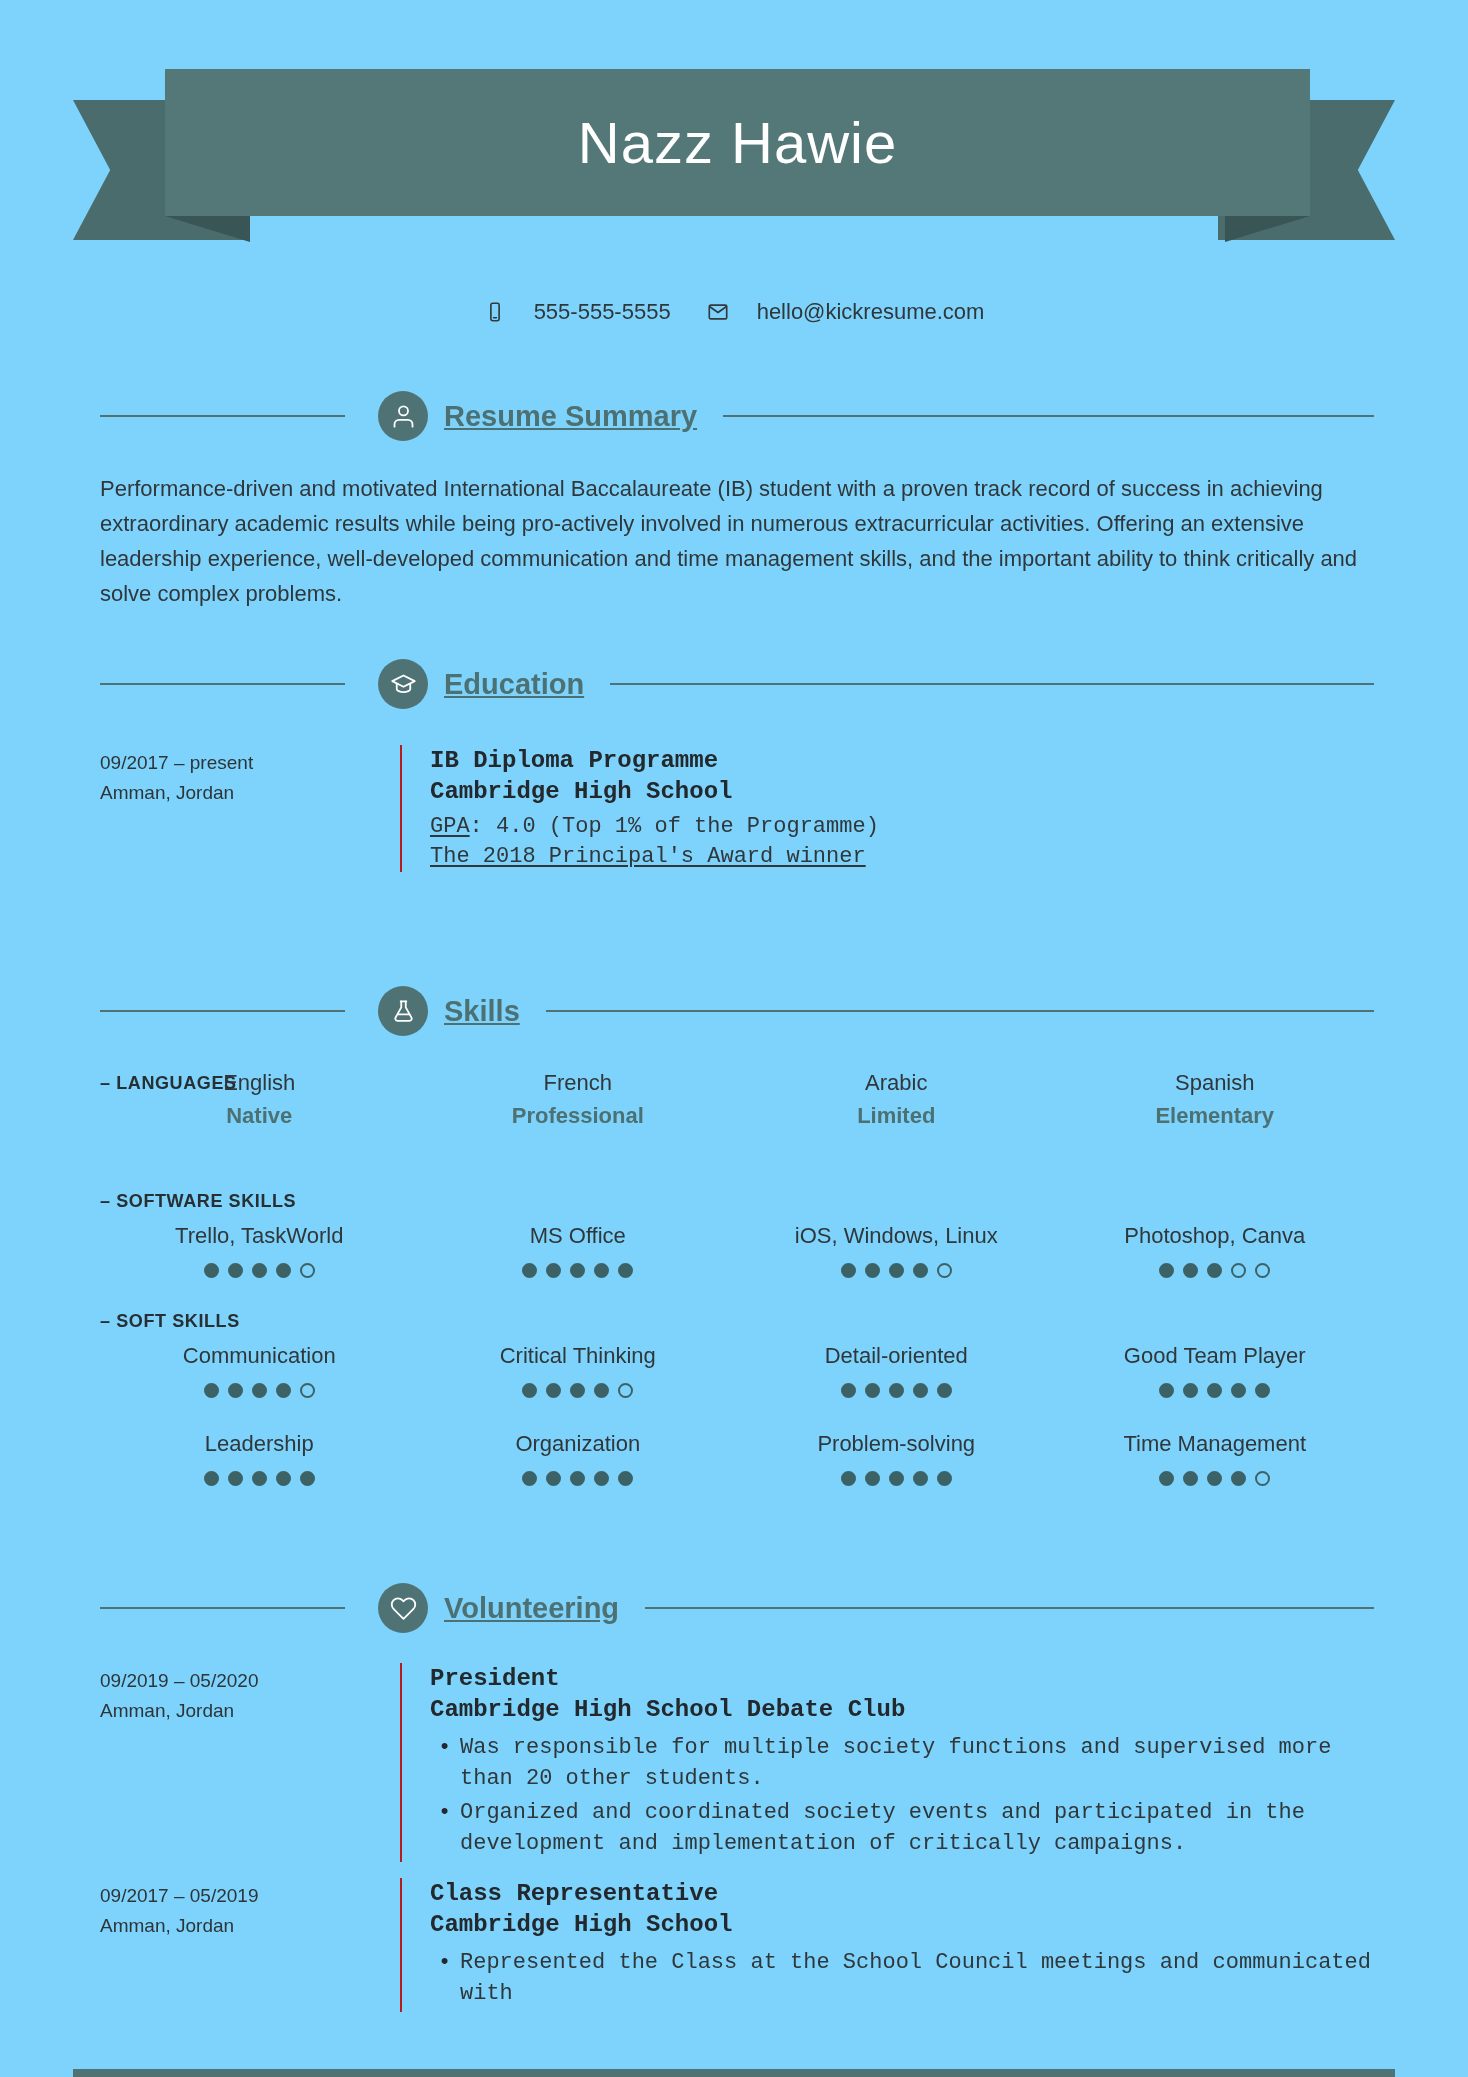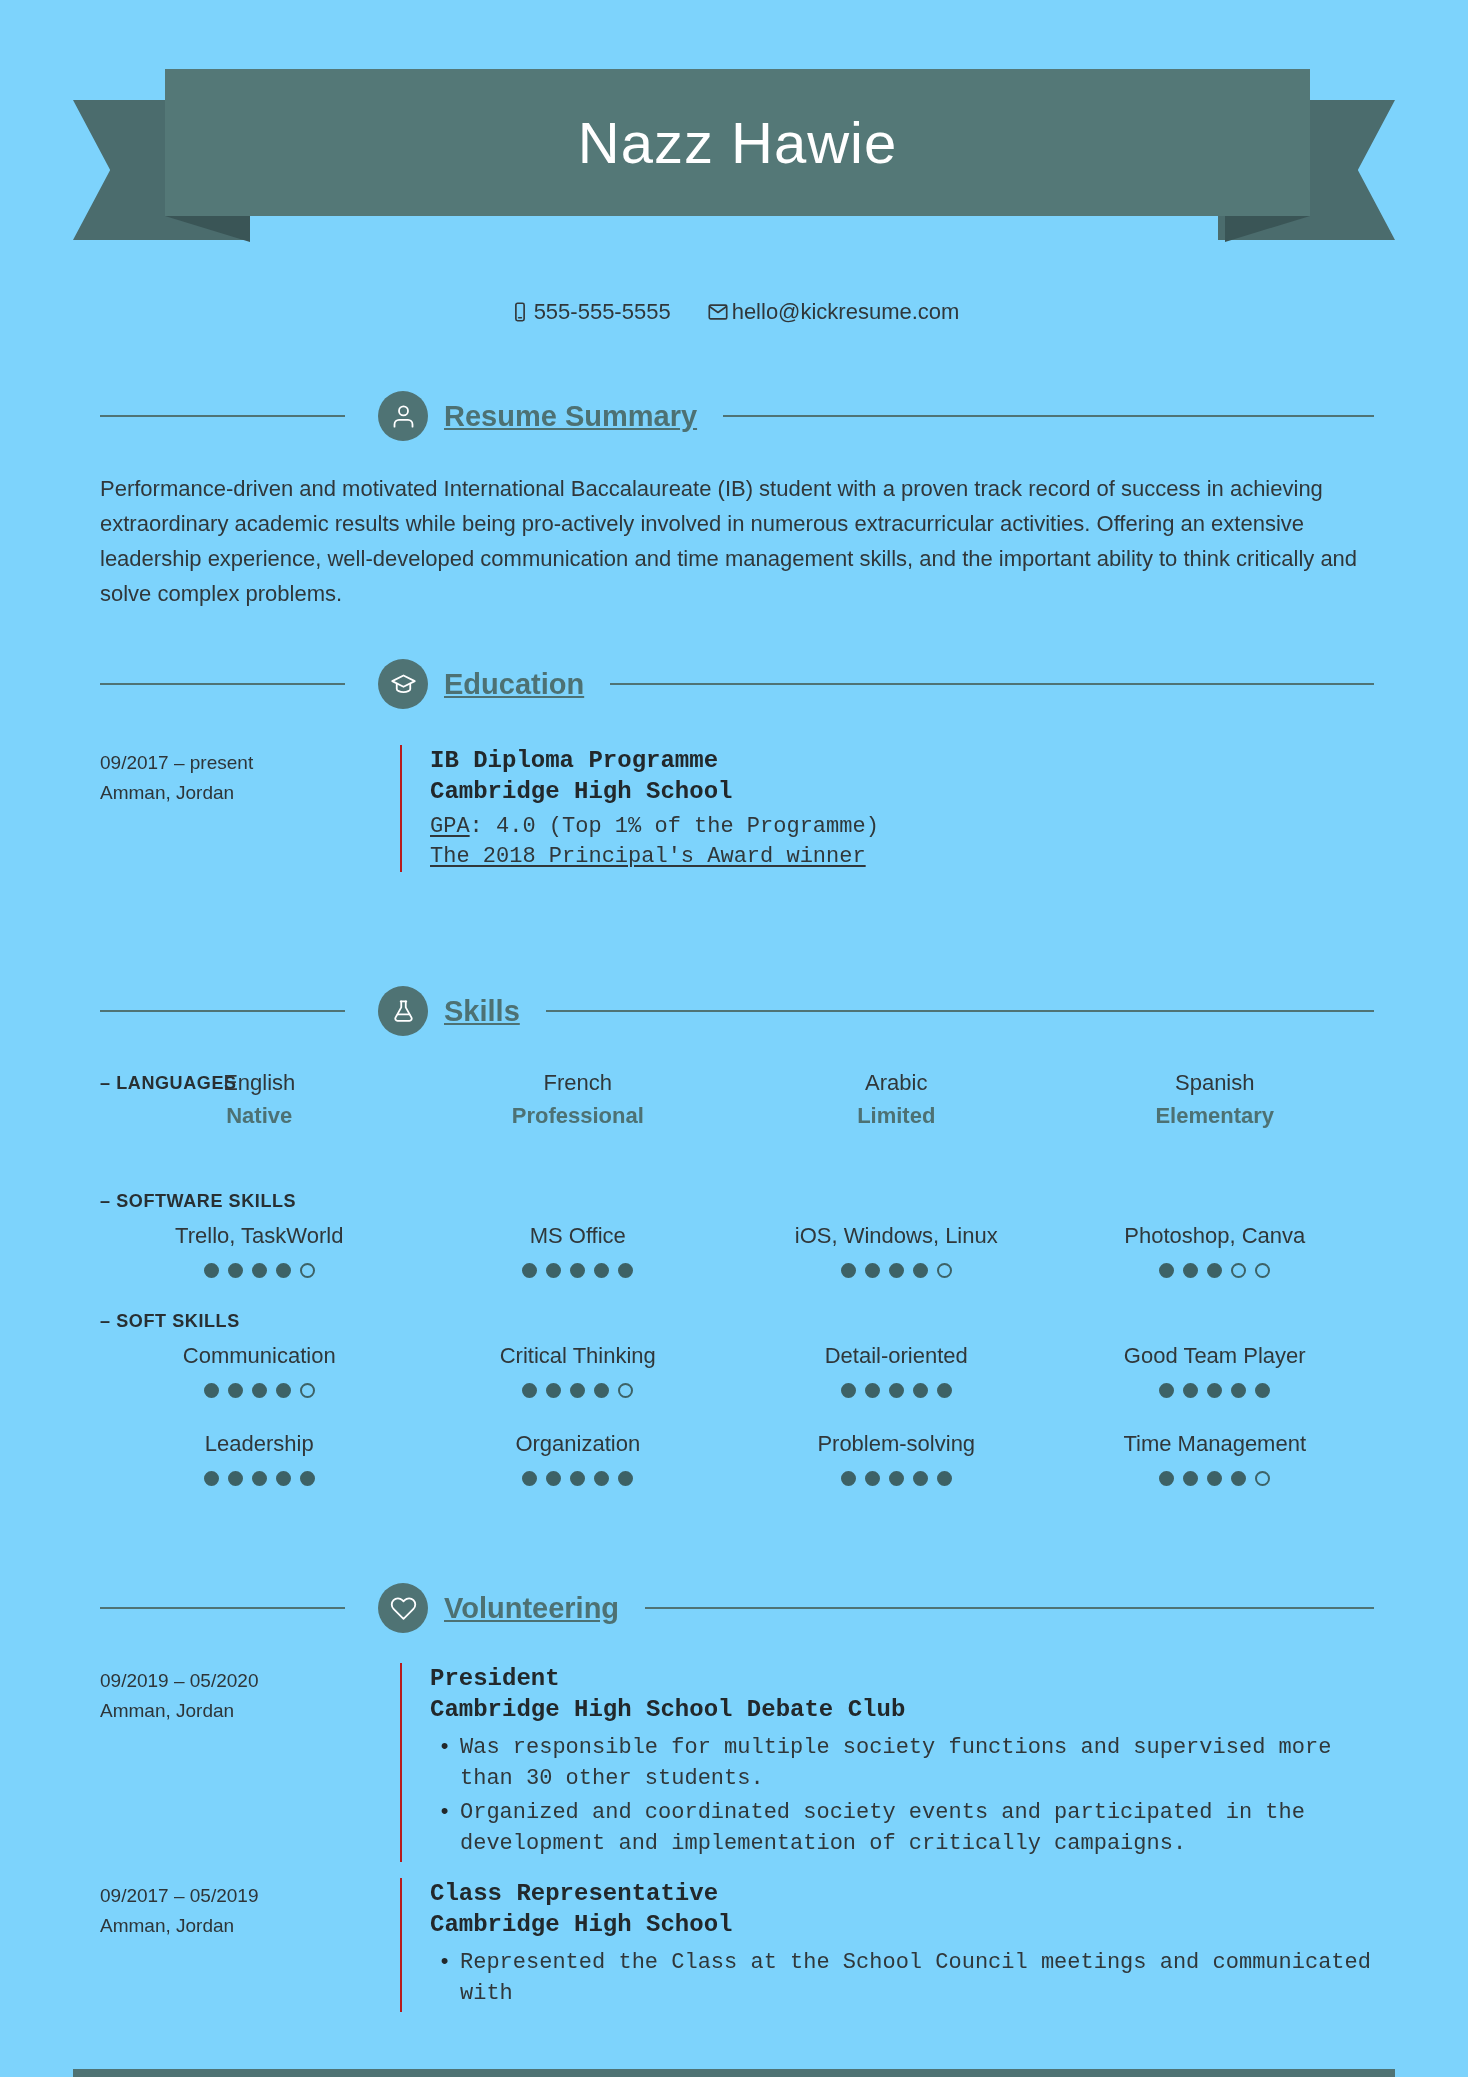--- a/index.html
+++ b/index.html
@@ -14,21 +14,21 @@
   .fold { position:absolute; top:216px; width:85px; height:26px; background:#3a5556; }
   .fold-left  { left:165px;  clip-path:polygon(0 0,100% 0,100% 100%); }
   .fold-right { left:1225px; clip-path:polygon(0 0,100% 0,0 100%); }
   .band { position:absolute; top:69px; left:165px; width:1145px; height:147px; background:#547877;
           display:flex; align-items:center; justify-content:center; }
   .name { font-size:58px; font-weight:400; color:#ffffff; letter-spacing:1px; }
 
   
   .contact-row { position:absolute; top:299px; left:0; width:100%; display:flex; justify-content:center;
                  align-items:center; gap:36px; font-size:22px; color:#30373a; }
-  .contact-item { display:flex; align-items:center; gap:3px; }
+  .contact-item { display:flex; align-items:center; gap:28px; }
   .cicon { stroke:#33393c; fill:none; stroke-width:1.8; stroke-linecap:round; stroke-linejoin:round; }
 
   
   .sec { position:absolute; left:100px; right:94px; height:50px; display:flex; align-items:center; }
   .rule-l { width:245px; height:2px; background:#4f7374; flex:0 0 auto; }
   .icon-circle { width:50px; height:50px; border-radius:50%; background:#4f7374; margin-left:33px;
                  display:flex; align-items:center; justify-content:center; flex:0 0 auto; }
   .icon-circle svg { stroke:#ffffff; fill:none; stroke-width:1.6; stroke-linecap:round; stroke-linejoin:round; }
   .sec .title { margin-left:16px; font-size:29px; font-weight:700; color:#4d7173; white-space:nowrap;text-decoration:underline; }
   .rule-r { flex:1; height:2px; background:#4f7374; margin-left:26px; }
@@ -309,21 +309,21 @@
 
   <div class="entry" style="top:1663px">
     <div class="meta">
       <div>09/2019 – 05/2020</div>
       <div>Amman, Jordan</div>
     </div>
     <div class="body">
       <div class="hline">President</div>
       <div class="hline">Cambridge High School Debate Club</div>
       <ul class="bullets">
-        <li>Was responsible for multiple society functions and supervised more than 30 other students.</li>
+        <li>Was responsible for multiple society functions and supervised more than 20 other students.</li>
         <li>Organized and coordinated society events and participated in the development and implementation of critically campaigns.</li>
       </ul>
     </div>
   </div>
 
   <div class="entry" style="top:1878px">
     <div class="meta">
       <div>09/2017 – 05/2019</div>
       <div>Amman, Jordan</div>
     </div>

